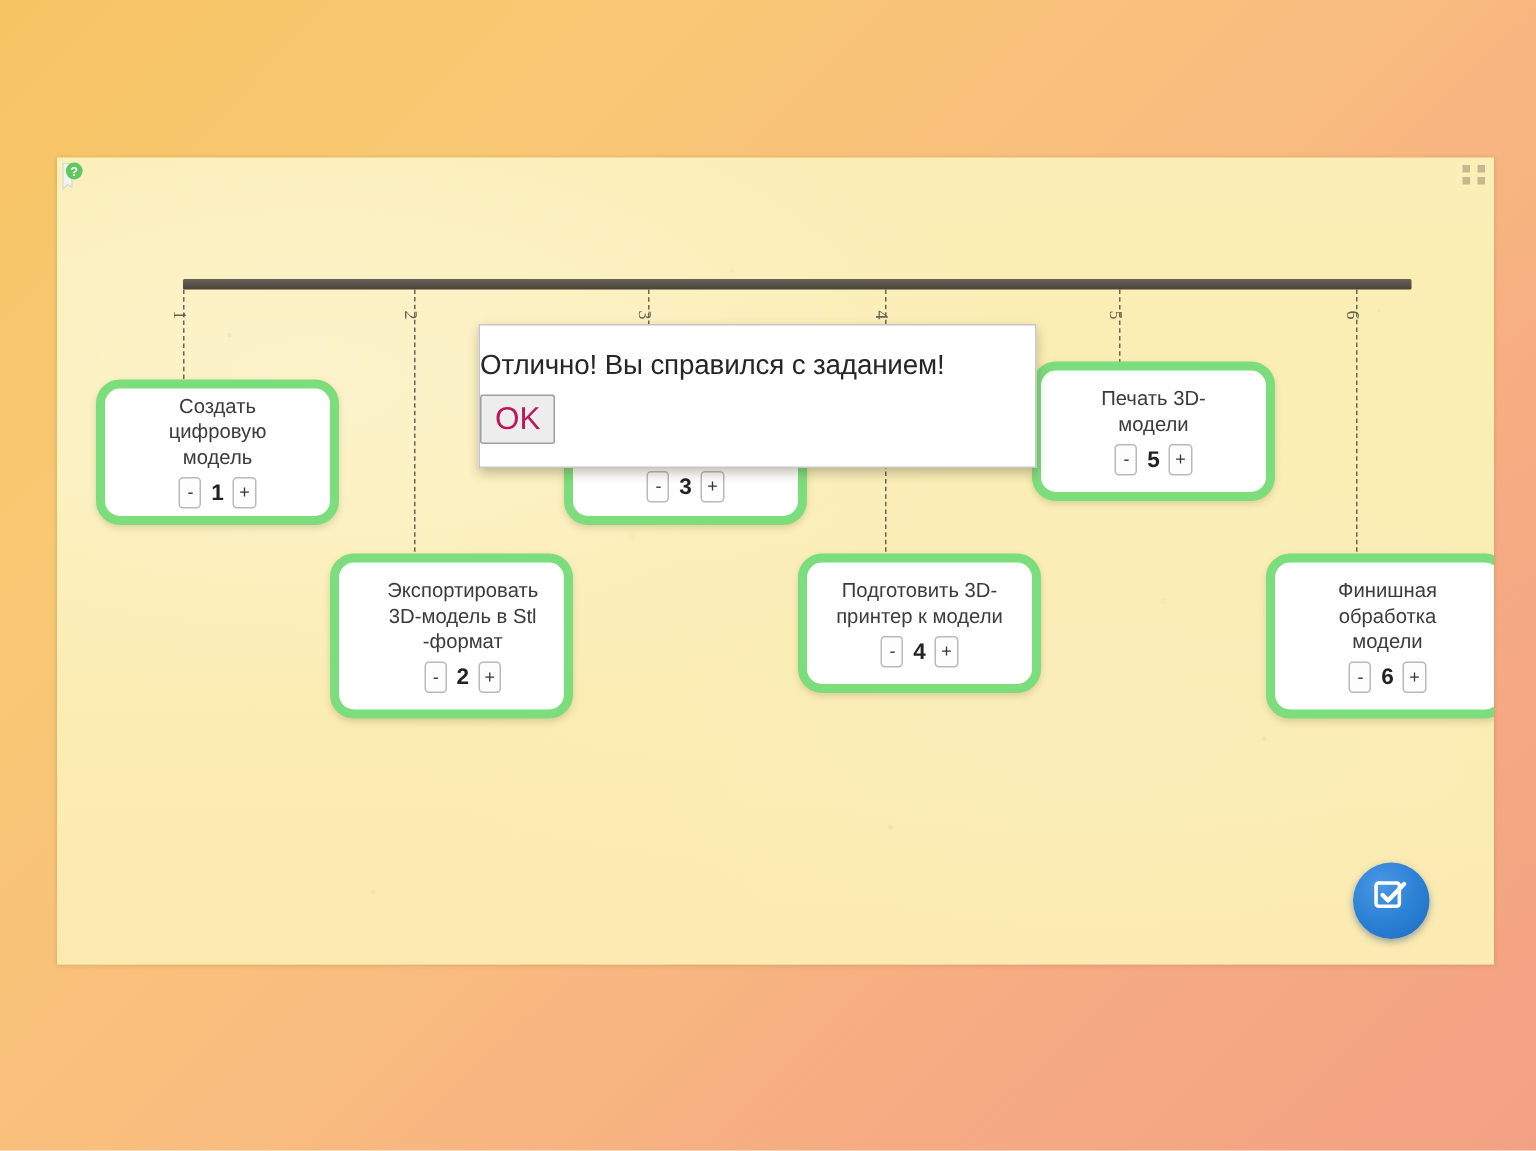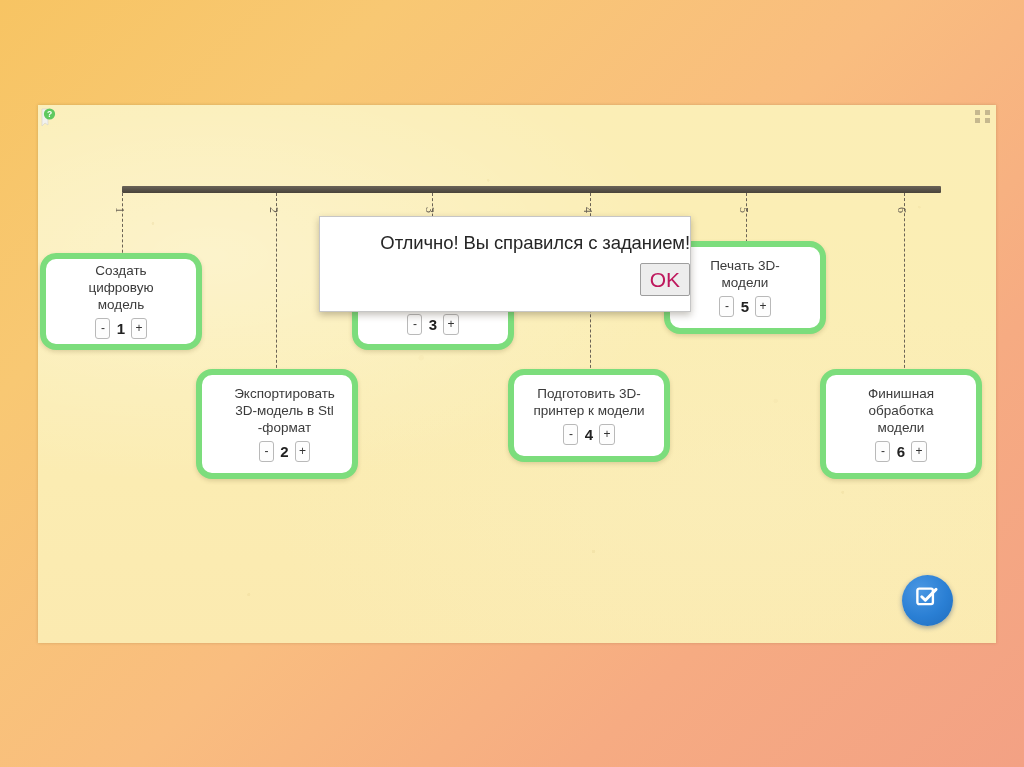--- a/index.html
+++ b/index.html
@@ -117,20 +117,21 @@
     background: #ffffff;
     border: 6px solid #7cdd7c;
     border-radius: 16px;
     box-shadow: 0 2px 4px rgba(120,100,50,0.22);
     z-index: 10;
     display: flex;
     flex-direction: column;
     align-items: center;
     justify-content: center;
     padding: 7px 8px 9px;
+    margin-left: 24px;
   }
 
   .card-label {
     font-size: 13.5px;
     line-height: 17px;
     color: #3b3b3b;
     text-align: center;
     white-space: pre-line;
   }
 
@@ -170,21 +171,21 @@
     left: 281px;
     top: 111px;
     width: 372px;
     height: 96px;
     background: #ffffff;
     border: 1px solid #c6c6c6;
     box-shadow: 0 3px 7px rgba(60,50,30,0.30);
     z-index: 60;
     display: flex;
     flex-direction: column;
-    align-items: flex-end;
+    align-items: flex-start;
     justify-content: center;
     gap: 9px;
   }
 
   #modal-message {
     font-size: 18.5px;
     color: #262626;
     text-align: center;
     letter-spacing: -0.1px;
   }

